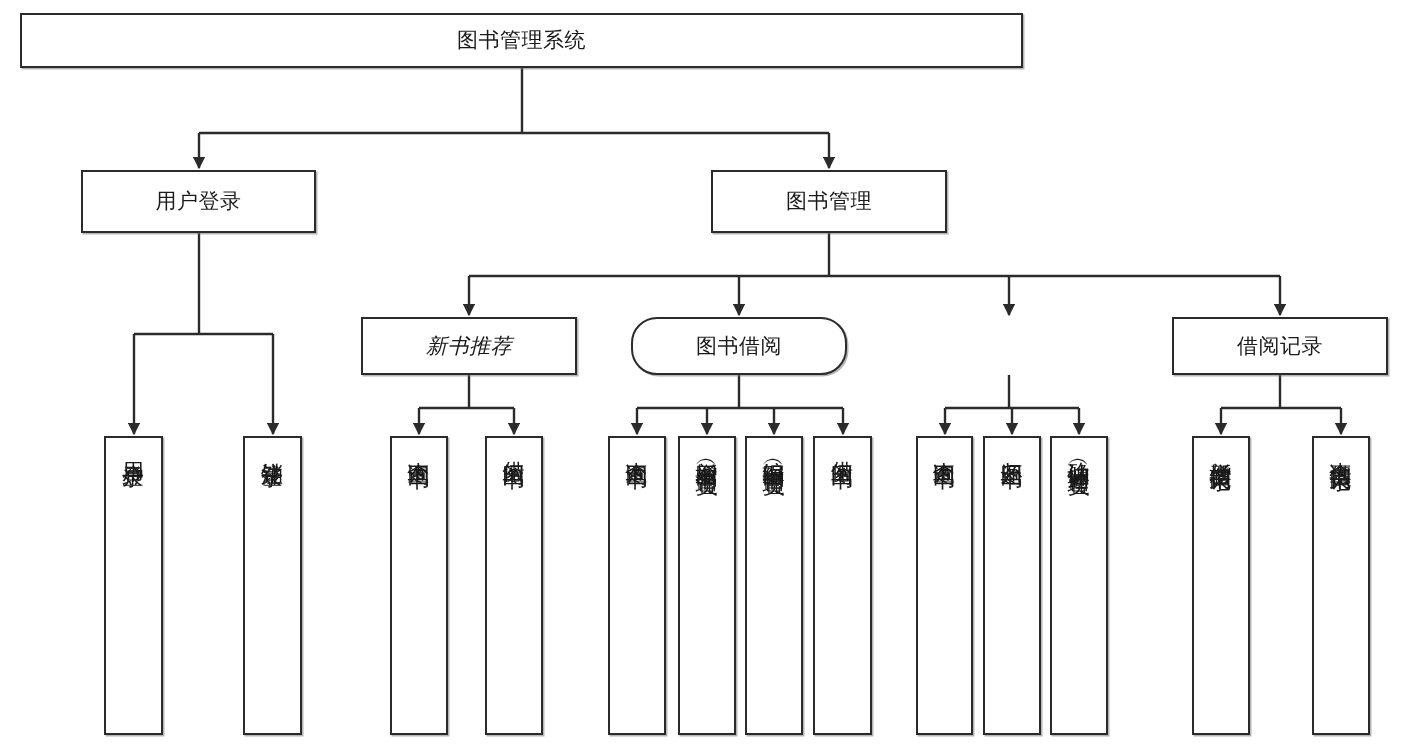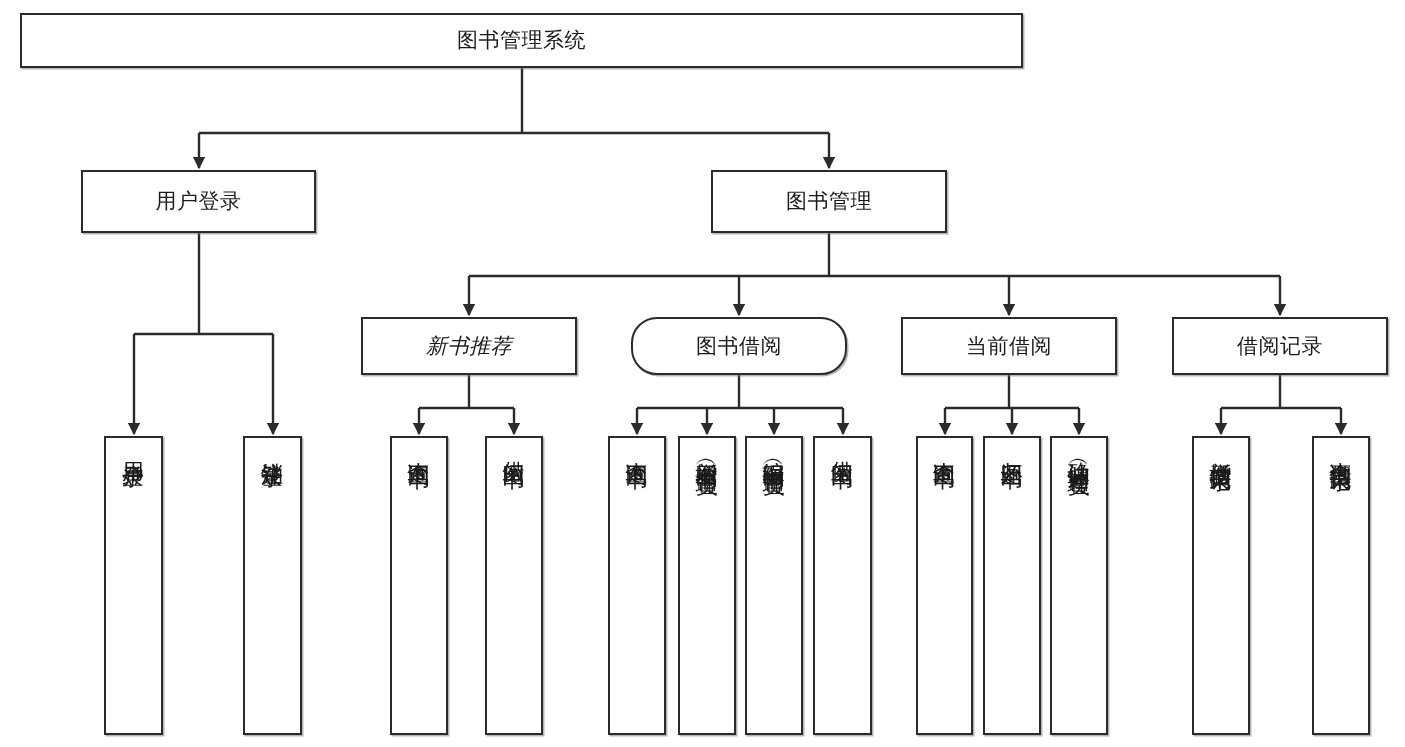--- a/index.html
+++ b/index.html
@@ -105,23 +105,20 @@
   <div class="node horiz" style="left: 711px; top: 170px; width: 236px; height: 63px;">
     <span class="lbl">图书管理</span>
   </div>
 
   <div class="node horiz" style="left: 361px; top: 317px; width: 216px; height: 58px; font-style: italic;">
     <span class="lbl">新书推荐</span>
   </div>
   <div class="node horiz" style="left: 631px; top: 317px; width: 216px; height: 58px; border-radius: 26px;">
     <span class="lbl">图书借阅</span>
   </div>
-  <div class="node horiz" style="left: 901px; top: 317px; width: 216px; height: 58px;">
-    <span class="lbl">当前借阅</span>
-  </div>
   <div class="node horiz" style="left: 1172px; top: 317px; width: 216px; height: 58px;">
     <span class="lbl">借阅记录</span>
   </div>
 
   <div class="node vert" style="left: 104px; top: 436px; width: 59px; height: 299px;">
     <span class="lbl">用户登录</span>
   </div>
   <div class="node vert" style="left: 243px; top: 436px; width: 59px; height: 299px;">
     <span class="lbl">注销登录</span>
   </div>

